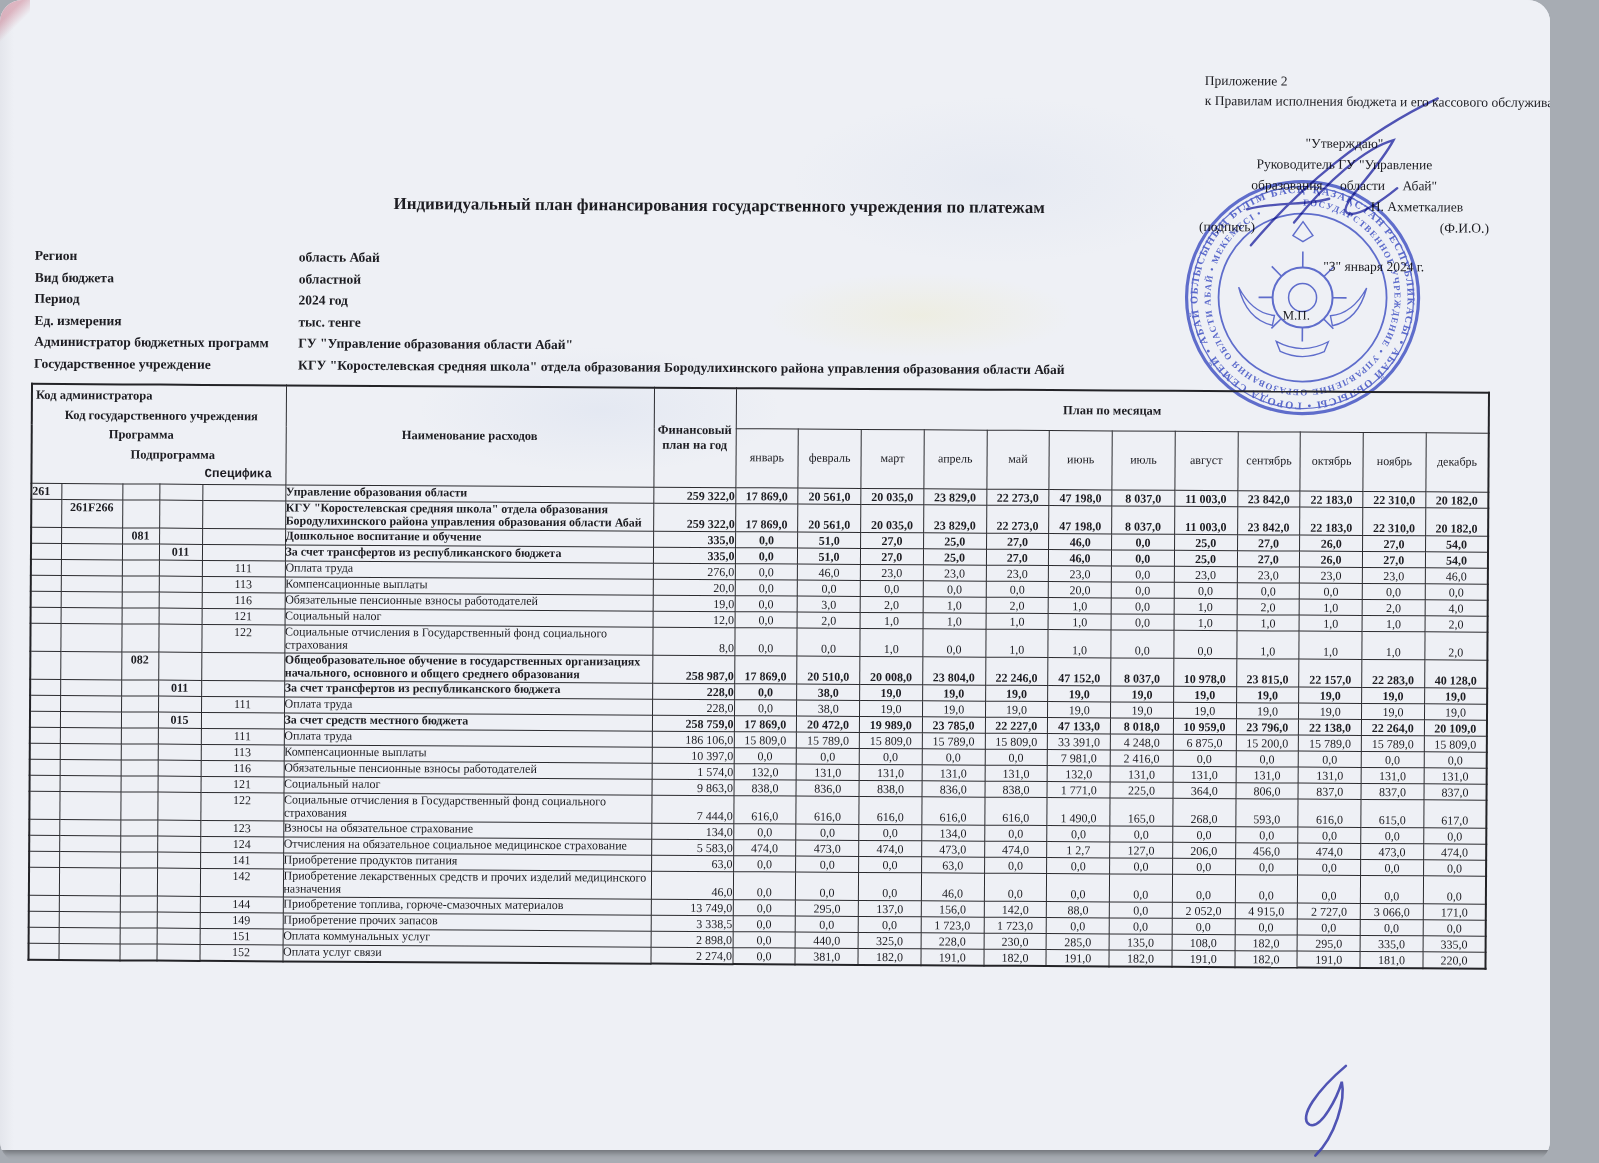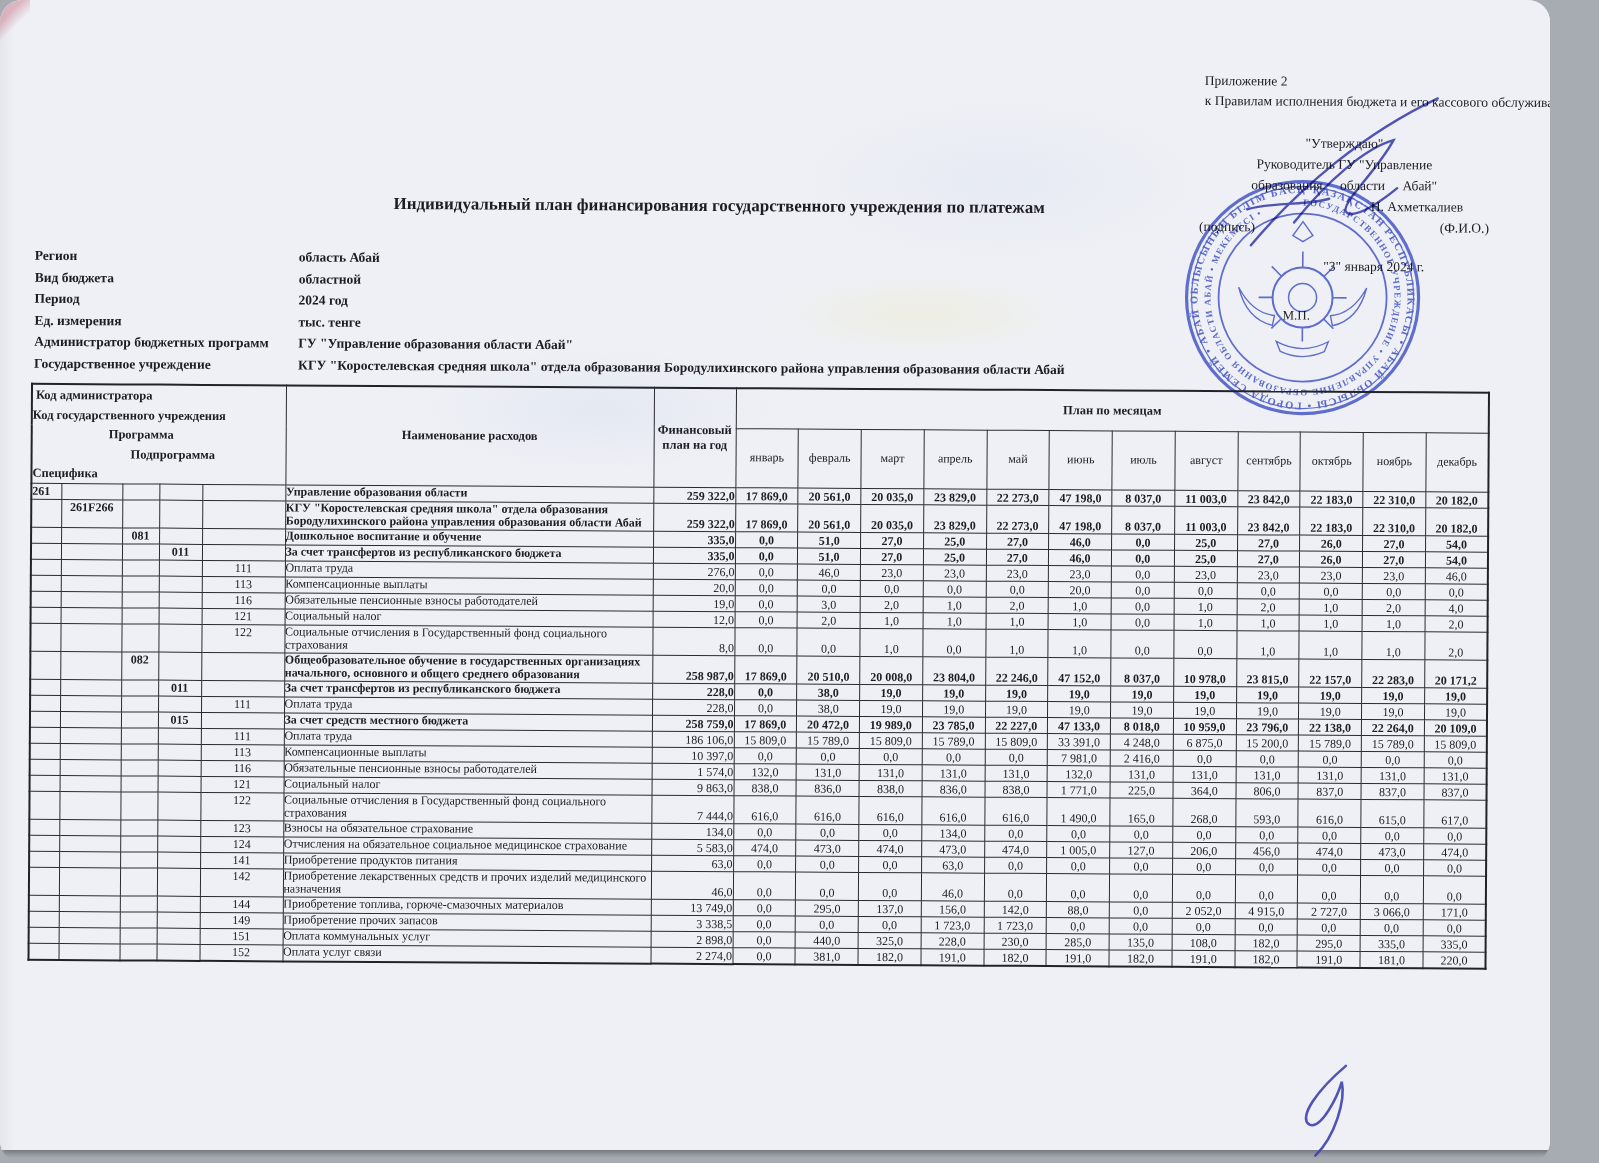--- a/index.html
+++ b/index.html
@@ -44,24 +44,24 @@
   .meta-row .mv{font-weight:700;font-size:13.5px;white-space:nowrap;}
 
   
   #plan-table{position:absolute;left:33px;top:383px;border-collapse:collapse;table-layout:fixed;
     width:1457px;font-size:12px;}
   #plan-table th,#plan-table td{border:1px solid #2c2c30;padding:0;}
   #plan-table{border:2px solid #232327;}
   th.codes-head{vertical-align:top;text-align:left;height:94px;}
   .codes-head div{white-space:nowrap;font-weight:700;font-size:12.5px;line-height:17.5px;padding-top:2px;}
   .codes-head div:nth-child(1){margin-left:3px;}
-  .codes-head div:nth-child(2){}
+  .codes-head div:nth-child(2){margin-left:32px;}
   .codes-head div:nth-child(3){margin-left:76px;}
   .codes-head div:nth-child(4){margin-left:98px;}
-  .codes-head div:nth-child(5){}
+  .codes-head div:nth-child(5){margin-left:172px;font-family:Liberation Mono, monospace;}
   th.name-head,th.plan-head{font-weight:700;font-size:12.5px;text-align:center;vertical-align:middle;}
   th.months-group{font-weight:700;font-size:12.5px;height:38px;vertical-align:middle;}
   #months-row th{font-weight:400;font-size:12px;vertical-align:middle;height:56px;}
   td.code{vertical-align:top;text-align:center;font-size:12px;padding-top:2px;}
   td.code.c1{text-align:left;padding-left:4px;margin-left:24px;}
   td.name{vertical-align:top;text-align:left;padding:1.5px 4px 2.5px 5px;line-height:13.5px;font-size:12px;}
   td.val{vertical-align:bottom;text-align:center;padding:2px 2px 3px 2px;line-height:13px;font-size:12px;white-space:nowrap;}
   td.val.fin{text-align:right;padding-right:10px;}
   tr.b td.name,tr.b td.val,tr.b td.code{font-weight:700;}
 </style>
@@ -398,21 +398,21 @@
               <td class="val">20 510,0</td>
               <td class="val">20 008,0</td>
               <td class="val">23 804,0</td>
               <td class="val">22 246,0</td>
               <td class="val">47 152,0</td>
               <td class="val">8 037,0</td>
               <td class="val">10 978,0</td>
               <td class="val">23 815,0</td>
               <td class="val">22 157,0</td>
               <td class="val">22 283,0</td>
-              <td class="val">20 171,2</td>
+              <td class="val">40 128,0</td>
             </tr>
             <tr class="b">
               <td class="code c1"></td>
               <td class="code"></td>
               <td class="code"></td>
               <td class="code">011</td>
               <td class="code"></td>
               <td class="name">За счет трансфертов из республиканского бюджета</td>
               <td class="val fin">228,0</td>
               <td class="val">0,0</td>
@@ -602,21 +602,21 @@
               <td class="code"></td>
               <td class="code"></td>
               <td class="code">124</td>
               <td class="name">Отчисления на обязательное социальное медицинское страхование</td>
               <td class="val fin">5 583,0</td>
               <td class="val">474,0</td>
               <td class="val">473,0</td>
               <td class="val">474,0</td>
               <td class="val">473,0</td>
               <td class="val">474,0</td>
-              <td class="val">1 005,0</td>
+              <td class="val">1 2,7</td>
               <td class="val">127,0</td>
               <td class="val">206,0</td>
               <td class="val">456,0</td>
               <td class="val">474,0</td>
               <td class="val">473,0</td>
               <td class="val">474,0</td>
             </tr>
             <tr>
               <td class="code c1"></td>
               <td class="code"></td>

